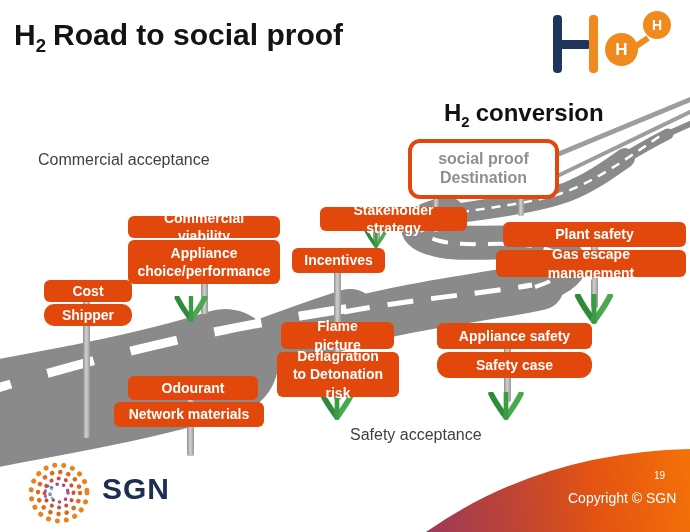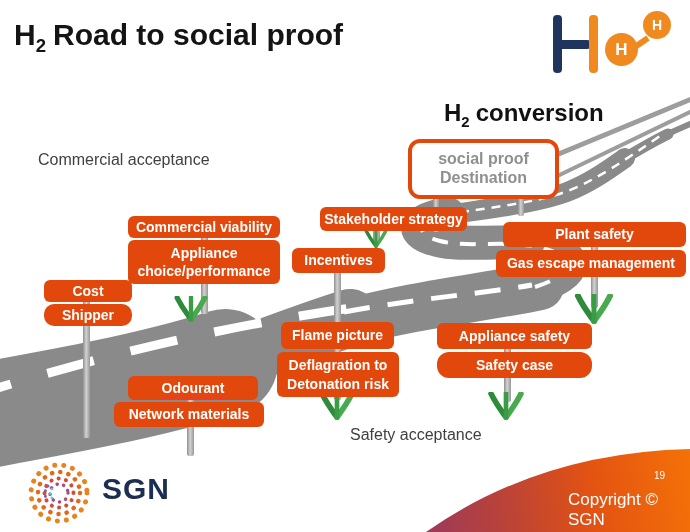--- a/index.html
+++ b/index.html
@@ -10,40 +10,40 @@
   .title{left:14px;top:18px;font-size:30px;font-weight:bold;color:#141414;z-index:6;text-align:right;}
   .title sub{font-size:0.62em;}
   .title .rest{margin-left:7px;}
   
   .plain{color:#404040;font-size:16px;z-index:6;}
   .h2conv{left:444px;top:99px;font-size:24px;font-weight:bold;color:#111;z-index:6;}
   .h2conv sub{font-size:0.62em;}
   .h2conv .rest{margin-left:6px;}
   
   .sign{position:absolute;background:#E2470C;color:#fff;font-weight:bold;font-size:14px;
-        text-align:center;border-radius:6px;padding:2px 4px;line-height:1.32;
+        text-align:center;border-radius:6px;padding:2px 13px;line-height:1.32;
         display:flex;align-items:center;justify-content:center;box-sizing:border-box;z-index:4;}
   .squiggle{text-decoration:underline;text-decoration-style:wavy;text-decoration-color:#ff2d2d;
         text-decoration-thickness:1px;text-underline-offset:2px;}
   
   .dest{left:408px;top:139px;width:143px;height:52px;background:#fff;border:4px solid #E2470C;
         border-radius:12px;color:#8F8F8F;font-weight:bold;font-size:16px;line-height:1.18;
         display:flex;flex-direction:column;align-items:center;justify-content:center;z-index:5;}
   
   .pole{position:absolute;width:7px;border-radius:2px;z-index:2;
         background:linear-gradient(90deg,#8e8e8e,#d2d2d2 45%,#979797);}
   .leg{width:6px;}
   
   .layer{left:0;top:0;z-index:1;}
   .arrow{z-index:3;}
   
   .sgn-text{left:102px;top:472px;font-size:30px;font-weight:bold;color:#1C2E52;
             letter-spacing:1px;z-index:6;}
   .pagenum{left:654px;top:470px;font-size:10px;color:#fff;z-index:6;}
-  .copyright{left:568px;top:490px;font-size:17px;color:#fff;z-index:6;}
+  .copyright{left:568px;top:490px;font-size:14px;color:#fff;z-index:6;}
   
   .mol{left:548px;top:8px;width:138px;height:76px;z-index:6;}
   .mol .bar{position:absolute;border-radius:4px;}
   .mol .circle{position:absolute;border-radius:50%;background:#F08A1E;color:#fff;
                font-weight:bold;display:flex;align-items:center;justify-content:center;}
 </style>
 </head>
 <body>
 
 <div class="slide">

